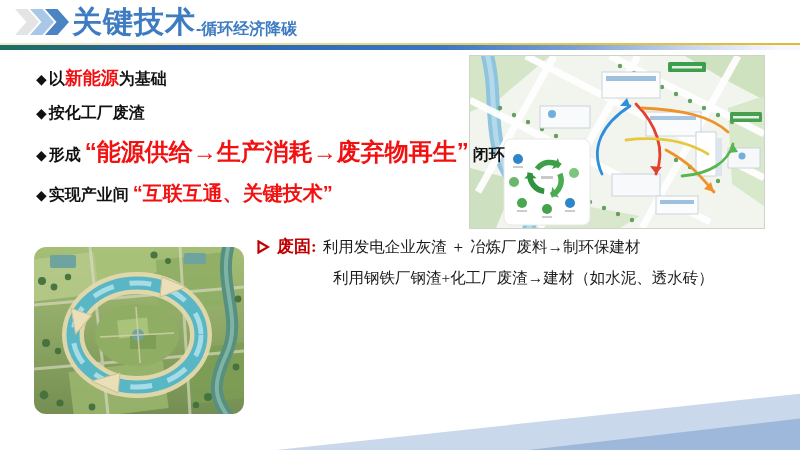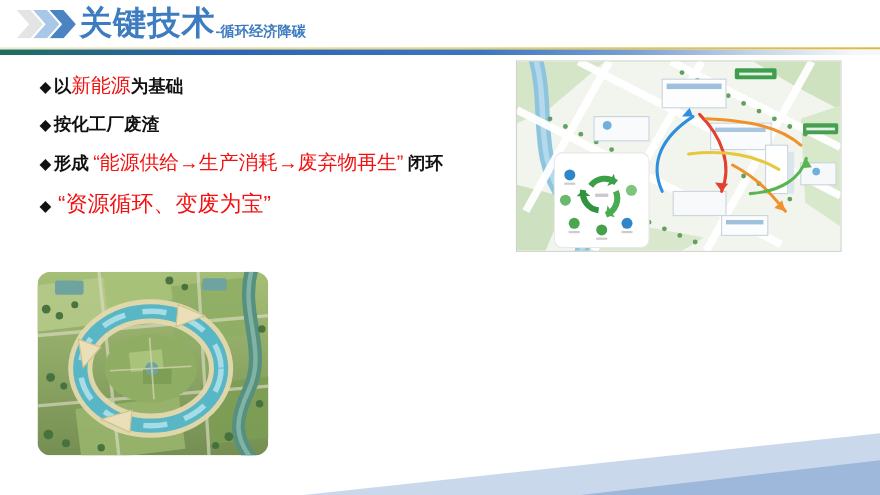--- a/index.html
+++ b/index.html
@@ -12,40 +12,40 @@
   .header{position:absolute;left:0;top:0;width:800px;height:43px;}
   .chevrons{position:absolute;left:15px;top:9px;display:flex;}
   .chev{width:24px;height:26px;margin-left:-9px;
     clip-path:polygon(0 0,52% 0,100% 50%,52% 100%,0 100%,48% 50%);}
   .chev:first-child{margin-left:0;}
   .chev.c1{background:#e4e4e4;}
   .chev.c2{background:#a9c7e6;}
   .chev.c3{background:#4b83c3;}
   .titlewrap{position:absolute;left:72px;top:2px;display:flex;align-items:flex-end;}
   .title{font-size:30px;font-weight:bold;color:#3e7cc1;letter-spacing:1px;line-height:40px;}
-  .subtitle{font-size:13px;font-weight:bold;color:#3e7cc1;line-height:26px;}
+  .subtitle{font-size:16px;font-weight:bold;color:#3e7cc1;line-height:26px;}
   .rule-thin{position:absolute;left:0;top:43px;width:800px;height:2px;
     background:linear-gradient(90deg,#efe9cf,#ead782 45%,#e6c34a 75%,#dfb93c);}
   .rule-main{position:absolute;left:0;top:45px;width:800px;height:5px;
     background:linear-gradient(90deg,#1e6e5c 0%,#2a63ae 22%,#3a77c2 55%,#7ba0d2 72%,#c6d5ea 86%,#f4f7fb 97%);}
   
   .bullets{position:absolute;left:36px;top:60px;width:440px;z-index:3;}
   .bullet{white-space:nowrap;display:flex;align-items:baseline;}
   .bmark{color:#111;margin-right:2px;}
   .bpre,.bpost{color:#111;font-weight:bold;}
-  .bem{color:#f21010;font-weight:normal;}
+  .bem{color:#f21010;font-weight:bold;}
   .bl1{margin-top:6px;font-size:16px;}
   .bl1 .bmark{font-size:14px;}
   .bl1 .bem{font-size:18px;}
   .bl2{margin-top:13px;font-size:16px;}
   .bl2 .bmark{font-size:14px;}
   .bl2 .bem{font-size:21px;margin:0 4px;}
   .bl3{margin-top:12px;font-size:16px;}
   .bl3 .bmark{font-size:14px;}
-  .bl3 .bem{font-size:18px;margin:0 4px;}
+  .bl3 .bem{font-size:24px;margin:0 4px;}
   .bl4{margin-top:12px;font-size:16px;}
   .bl4 .bmark{font-size:14px;}
   .bl4 .bem{font-size:20px;margin-left:4px;}
   
   .map-fig{position:absolute;left:469px;top:55px;width:294px;height:172px;
     border:1px solid #cfd4cb;background:#f2f5ee;z-index:2;}
   .photo-fig{position:absolute;left:34px;top:247px;width:210px;height:167px;
     border-radius:12px;overflow:hidden;z-index:2;}
   
   .waste{position:absolute;left:257px;top:236px;width:538px;z-index:3;
@@ -96,21 +96,22 @@
       <span class="bpost">化工厂废渣</span>
     </div>
     <div class="bullet bl3">
       <span class="bmark">◆</span>
       <span class="bpre">形成</span>
       <span class="bem">“能源供给→生产消耗→废弃物再生”</span>
       <span class="bpost">闭环</span>
     </div>
     <div class="bullet bl4">
       <span class="bmark">◆</span>
-      <span class="bem">“资源循环、变废为宝”</span>
+      <span class="bpre">实现产业间</span>
+      <span class="bem">“互联互通、关键技术”</span>
       <span class="bpost"></span>
     </div>
   </div>
 
   <div class="map-fig">
     <svg width="294" height="172" viewBox="0 0 294 172">
       <rect x="0" y="0" width="294" height="172" fill="#f2f5ee"></rect>
 
       <polygon points="0,0 80,0 28,44 0,56" fill="#d5e6c8"></polygon>
       <polygon points="215,0 294,0 294,44 252,22" fill="#cfe2c0"></polygon>
@@ -298,16 +299,23 @@
           <polygon points="40,60 38,86 58,72" transform="rotate(-14 44 72)"></polygon>
         </g>
       </g>
     </svg>
   </div>
 
   <div class="waste">
 
 
 
+    <div class="witem">
+      <svg class="wmark" width="13" height="14" viewBox="0 0 13 14">
+        <polygon points="1.5,1.5 11,7 1.5,12.5" fill="none" stroke="#c00000" stroke-width="2.2"></polygon>
+      </svg>
+      <span class="wlabel">废固:</span><span class="wbody">利用发电企业灰渣 ＋ 冶炼厂废料→制环保建材</span>
+      <div class="wline2">利用钢铁厂钢渣+化工厂废渣→建材（如水泥、透水砖）</div>
+    </div>
 
   </div>
 
 </div>
 
 </body></html>

